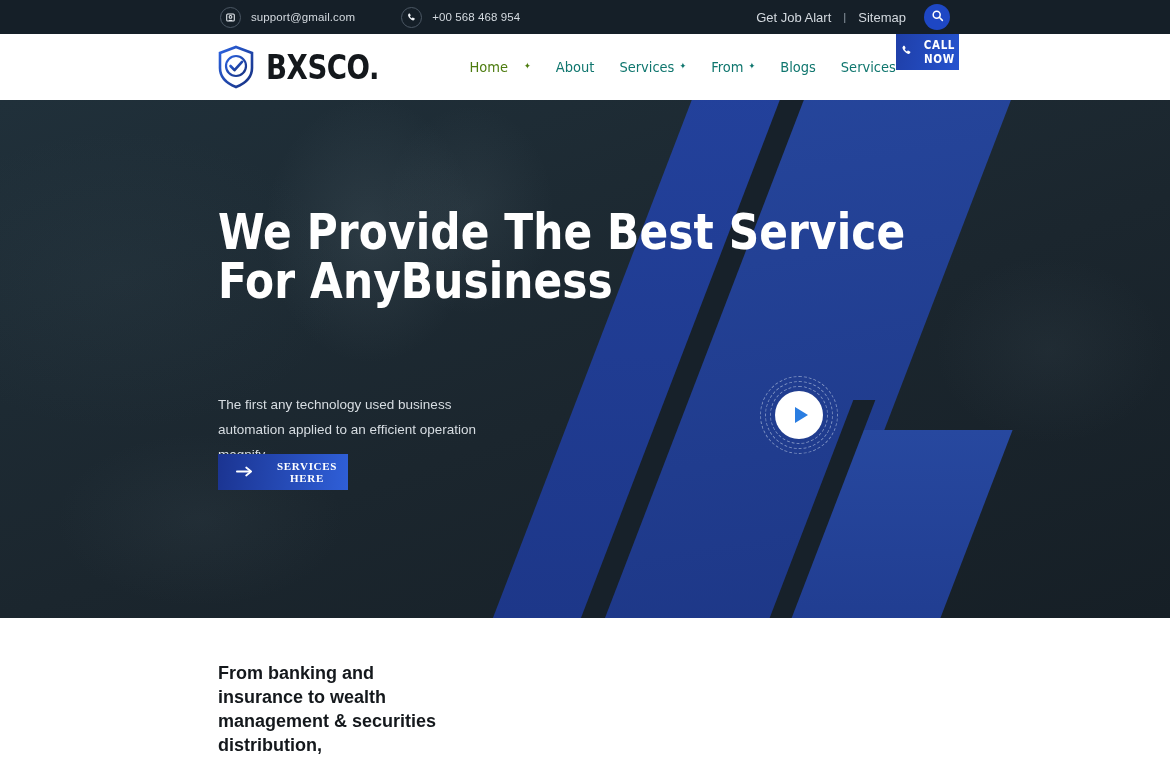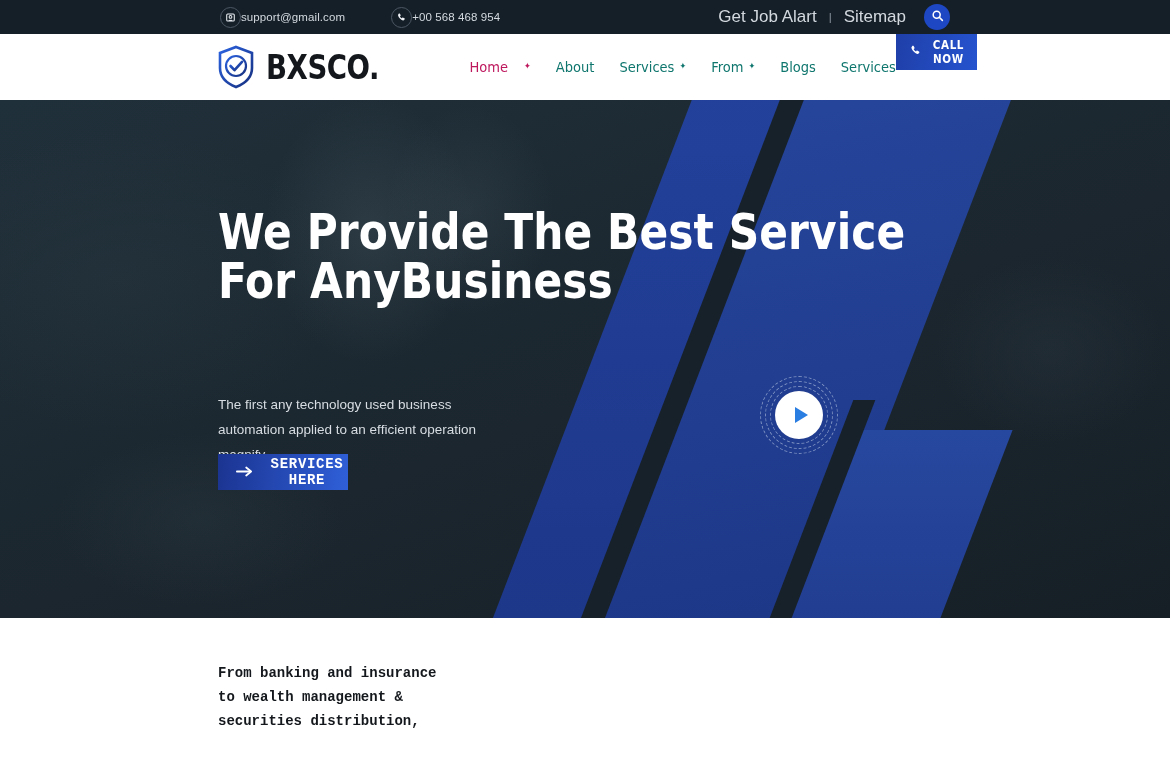--- a/index.html
+++ b/index.html
@@ -8,30 +8,30 @@
     font-family:"Liberation Sans", sans-serif;
     background:#ffffff;
   }
 
   
   .topbar{
     height:34px; background:#151f28; color:#d8dde2;
     display:flex; align-items:center; position:relative;
   }
   .tb-inner{ width:730px; margin:0 auto; display:flex; align-items:center; height:100%; }
-  .tb-item{ display:flex; align-items:center; margin-right:46px; }
+  .tb-item{ display:flex; align-items:center; gap:10px; margin-right:46px; }
   .tb-badge{
     width:21px; height:21px; border-radius:50%;
     border:1px solid #4b5764; display:flex; align-items:center; justify-content:center;
     color:#eef2f6; flex:0 0 auto;
   }
   .tb-badge svg{ display:block; }
   .tb-text{ font-size:11.5px; color:#d3d9df; letter-spacing:.1px; white-space:nowrap; }
   .tb-right{ margin-left:auto; display:flex; align-items:center; gap:12px; }
-  .tb-link{ font-size:17px; color:#d3d9df; text-decoration:none; white-space:nowrap; }
+  .tb-link{ font-size:13px; color:#d3d9df; text-decoration:none; white-space:nowrap; }
   .tb-sep{ font-size:11.5px; color:#8f99a3; }
   .tb-search{
     width:26px; height:26px; border-radius:50%; background:#1e47c4;
     display:flex; align-items:center; justify-content:center; margin-left:6px;
     border:none; cursor:pointer;
   }
 
   
   .header{
     height:66px; background:#ffffff; display:flex; align-items:center;
@@ -43,24 +43,24 @@
     font-family:"DejaVu Sans Condensed","Liberation Sans Narrow","Liberation Sans", sans-serif;
     font-size:33px; font-weight:bold; color:#14181c; letter-spacing:-.5px;
     transform:scaleX(.93); transform-origin:left center;
   }
   .nav{ display:flex; align-items:center; gap:25px; margin-left:82px; }
   .nav a{
     font-family:"DejaVu Sans Condensed","Liberation Sans Narrow","Liberation Sans", sans-serif;
     font-size:14.5px; color:#0f766e; text-decoration:none;
     display:flex; align-items:center; gap:5px; white-space:nowrap;
   }
-  .nav a.active{ color:#be185d;gap:16px; }
+  .nav a.active{ color:#4d7c0f;gap:16px; }
   .caret{ font-size:9px; line-height:1; position:relative; top:-1px; }
   .callnow{
-    margin-left:auto; height:36px; padding:0 13px;
+    margin-left:auto; height:36px; padding:0 4px;
     background:linear-gradient(100deg,#1f3fa8 0%,#2553cf 100%);
     color:#fff; border:none; cursor:pointer;
     display:flex; align-items:center; gap:11px;
   }
   .callnow .cn-label{
     font-family:"DejaVu Sans Condensed","Liberation Sans Narrow","Liberation Sans", sans-serif;
     font-size:11.5px; font-weight:bold; letter-spacing:.6px;
   }
 
   
@@ -110,22 +110,22 @@
     position:absolute; top:292px; left:3px;
     font-size:13.5px; line-height:25px; color:#d7dde2; max-width:300px;
   }
   .hero-btn{
     position:absolute; top:354px; left:3px;
     width:130px; height:36px; border:none; cursor:pointer;
     background:linear-gradient(95deg,#1b3491 0%,#2f5fd8 100%);
     color:#fff; display:flex; align-items:center; gap:14px; padding-left:18px;
   }
   .hero-btn .hb-label{
-    font-family:Liberation Mono, monospace;
-    font-size:14px; font-weight:bold; letter-spacing:.7px;
+    font-family:Liberation Serif, serif;
+    font-size:11px; font-weight:bold; letter-spacing:.7px;
   }
 
   
   .play-wrap{
     position:absolute; left:760px; top:276px; width:78px; height:78px;
   }
   .ring{
     position:absolute; border-radius:50%;
     border:1px dashed rgba(200,214,235,.55);
   }
@@ -140,22 +140,22 @@
     width:0; height:0; border-left:13px solid #2a7de1;
     border-top:8px solid transparent; border-bottom:8px solid transparent;
     margin-left:4px;
   }
 
   
   .bottom{ height:162px; background:#ffffff; position:relative; }
   .bt-inner{ width:740px; margin:0 auto; position:relative; height:100%; }
   .bt-text{
     position:absolute; top:43px; left:3px; width:230px;
-    font-family:Liberation Mono, monospace;
-    font-size:14px; line-height:24px; font-weight:bold; color:#14181c;
+    font-family:Liberation Sans, sans-serif;
+    font-size:18px; line-height:24px; font-weight:bold; color:#14181c;
   }
 </style>
 </head>
 <body>
 
 <div class="topbar">
   <div class="tb-inner">
 
     <div class="tb-item">
       <span class="tb-badge">

